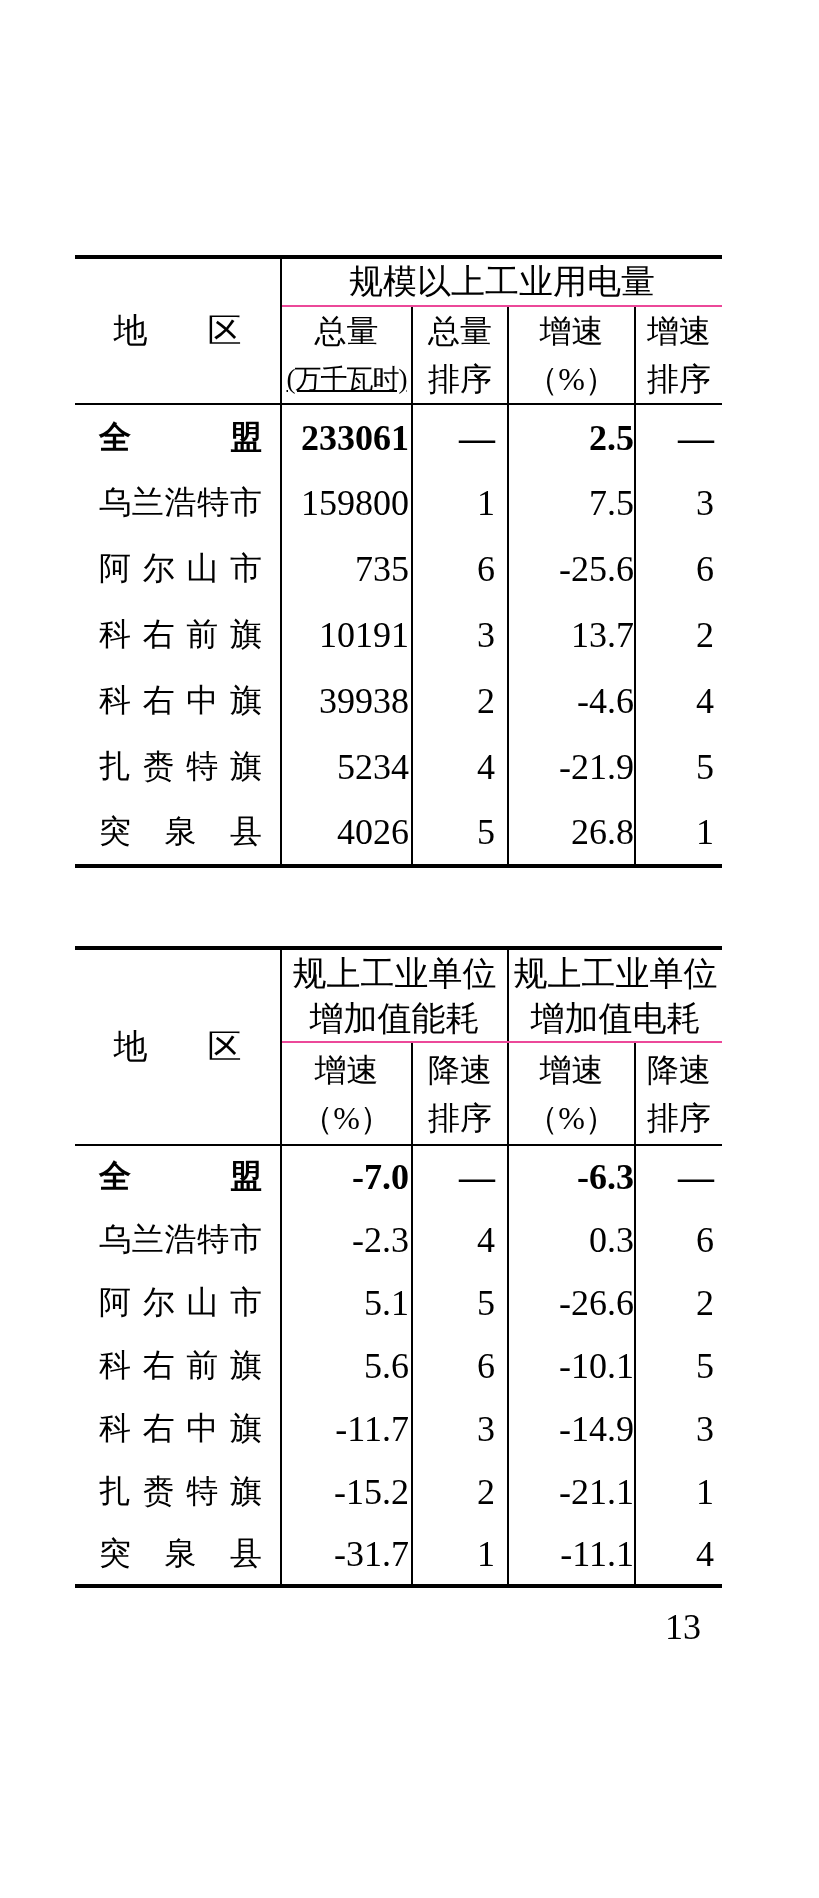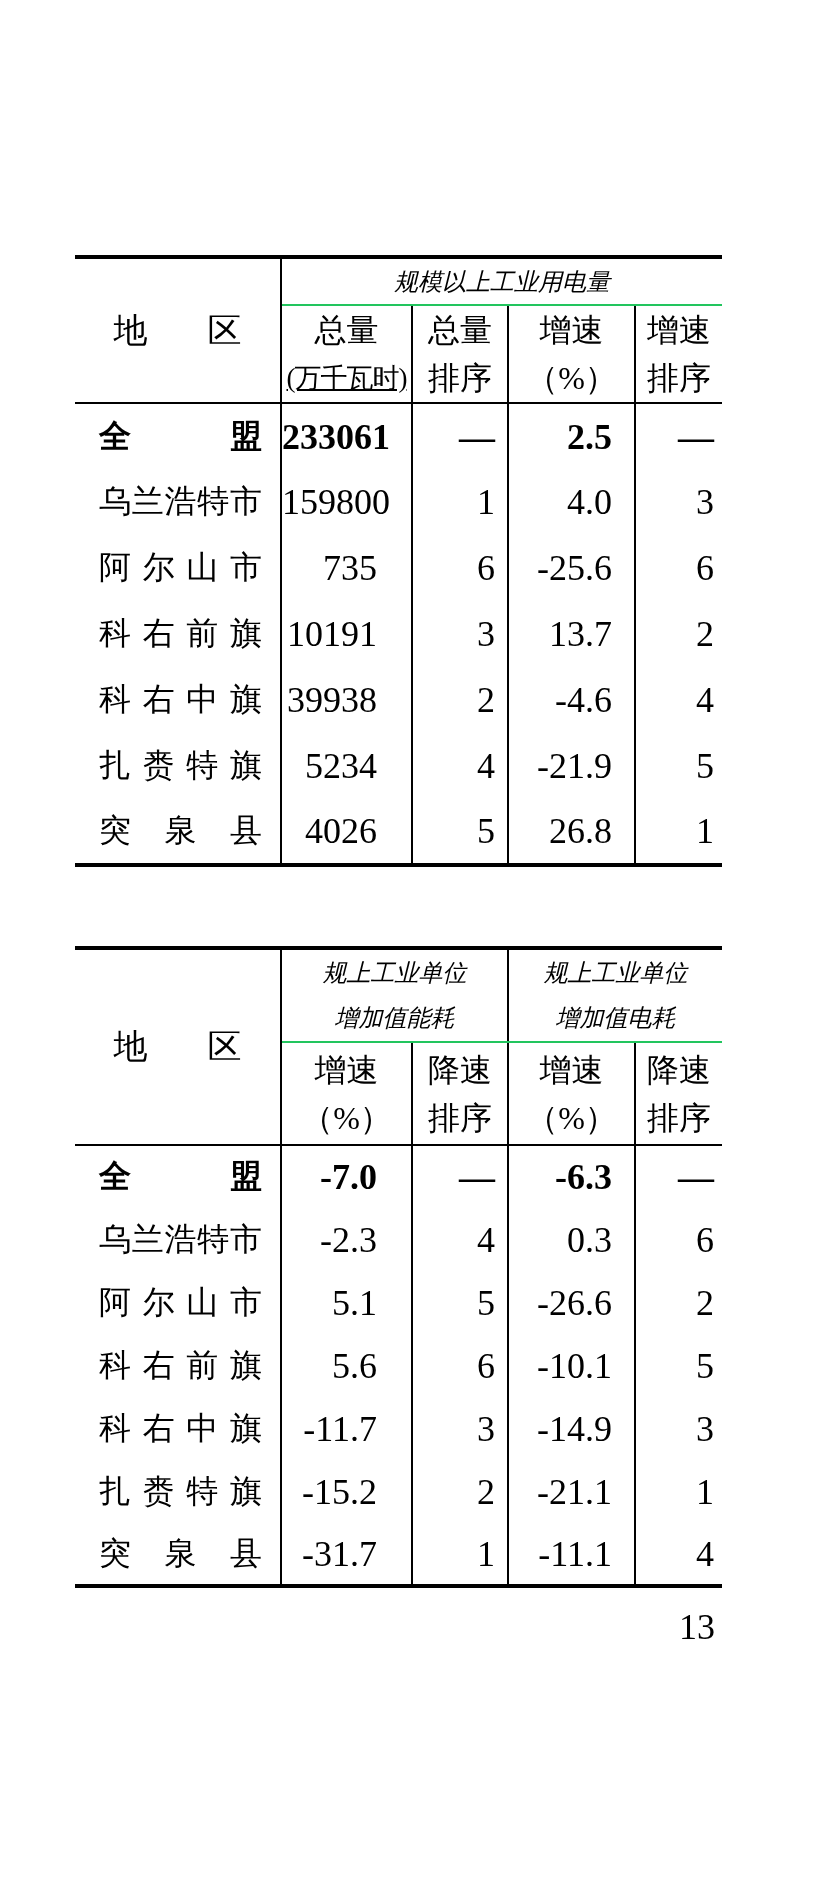--- a/index.html
+++ b/index.html
@@ -14,23 +14,22 @@
     position:absolute; left:75px; width:647px;
     border-collapse:collapse; table-layout:fixed;
     border-top:4px solid #000; border-bottom:4px solid #000;
   }
   #table1 { top:255px; }
   #table2 { top:946px; }
   th, td { padding:0; font-weight:normal; }
 
   
   .group-h {
-    font-size:24px; text-align:center; vertical-align:middle;
-    border-bottom:2px solid #22c55e;
-    font-style:italic;
+    font-size:34px; text-align:center; vertical-align:middle;
+    border-bottom:2px solid #ec4899;
   }
   .group-h .l1, .group-h .l2 { display:block; line-height:45px; }
   .gdiv { border-right:2px solid #000; }
   .region-h { border-right:2px solid #000; vertical-align:middle; }
   .region-h .jchars { width:128px; margin:0 auto; padding:0; font-size:34px; }
   .sub-cell {
     font-size:32px; text-align:center; vertical-align:middle;
     border-right:2px solid #000;
   }
   .sub-cell.last { border-right:none; }
@@ -51,27 +50,27 @@
     border-right:2px solid #000;
   }
   tbody td:last-child { border-right:none; }
   tbody td.region-cell { font-size:32px; }
   .jchars {
     display:flex; justify-content:space-between;
     padding:0 18px 0 24px;
   }
   tr.total td { font-weight:bold; }
 
-  #table1 td:nth-child(2), #table2 td:nth-child(2) { padding-right:34px; }
+  #table1 td:nth-child(2), #table2 td:nth-child(2) { padding-right:2px; }
   #table1 td:nth-child(3), #table2 td:nth-child(3) { padding-right:12px; }
-  #table1 td:nth-child(4), #table2 td:nth-child(4) { padding-right:22px; }
+  #table1 td:nth-child(4), #table2 td:nth-child(4) { padding-right:0; }
   #table1 td:nth-child(5), #table2 td:nth-child(5) { padding-right:8px; }
 
   .page-num {
-    position:absolute; left:84px; top:1606px; width:631px;
+    position:absolute; left:70px; top:1606px; width:631px;
     text-align:right; font-size:36px;
   }
 </style>
 </head>
 <body>
 
 <table id="table1">
   <colgroup>
     <col style="width:206px">
       <col style="width:131px">
@@ -126,21 +125,21 @@
           <div class="jchars">
             <span>乌</span>
             <span>兰</span>
             <span>浩</span>
             <span>特</span>
             <span>市</span>
           </div>
         </td>
         <td>159800</td>
         <td>1</td>
-        <td>4.0</td>
+        <td>7.5</td>
         <td>3</td>
       </tr>
       <tr>
         <td class="region-cell">
           <div class="jchars">
             <span>阿</span>
             <span>尔</span>
             <span>山</span>
             <span>市</span>
           </div>

